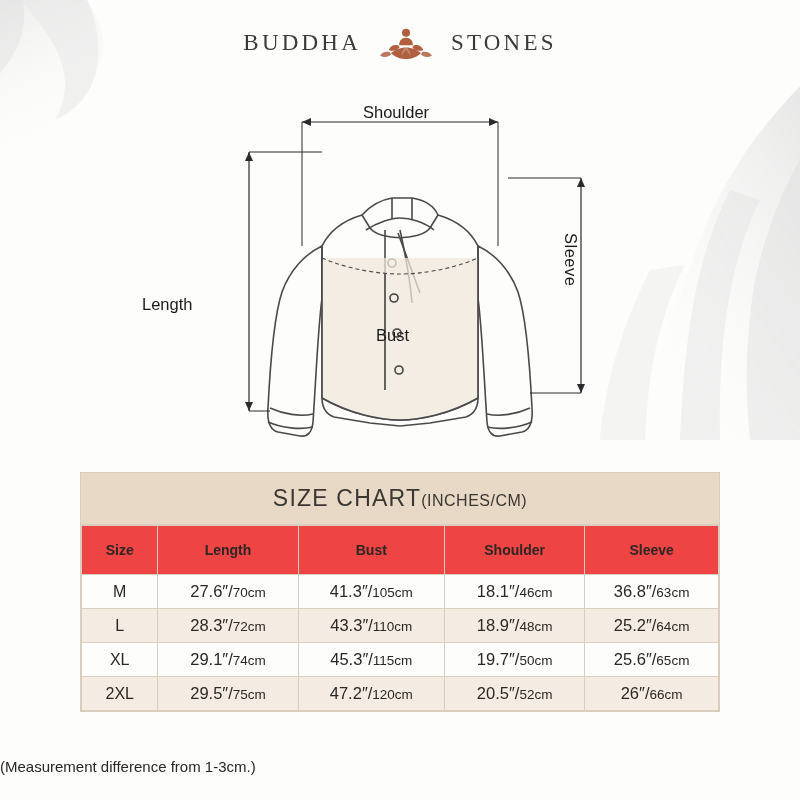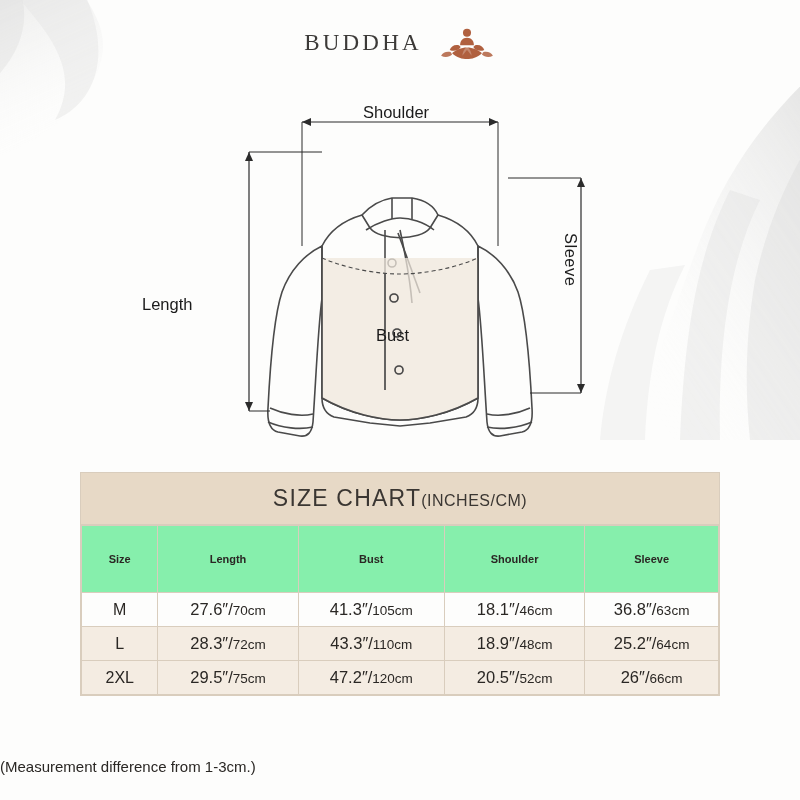--- a/index.html
+++ b/index.html
@@ -119,24 +119,24 @@
     width: 100%;
     font-family: "Liberation Sans", sans-serif;
   }
   table.size-table th,
   table.size-table td {
     border: 1px solid #d9cdbd;
     text-align: center;
     color: #2a2724;
   }
   table.size-table th {
-    font-size: 11px;
+    font-size: 14px;
     font-weight: bold;
-    padding: 27px 0;
-    background: #86efac;
+    padding: 16px 0;
+    background: #ef4444;
   }
   table.size-table td {
     font-size: 16px;
     padding: 7px 0;
   }
   table.size-table tr.alt td {
     background: #f4ece2;
   }
   table.size-table td.inch {
     font-size: 16.5px;
@@ -199,20 +199,21 @@
         <circle cx="50" cy="22" r="7"></circle>
         <path d="M50 31 C42 31 38 37 38 44 L62 44 C62 37 58 31 50 31 Z"></path>
         <path d="M36 44 C28 42 22 46 20 52 C28 56 36 52 39 47 Z"></path>
         <path d="M64 44 C72 42 78 46 80 52 C72 56 64 52 61 47 Z"></path>
         <path d="M50 48 C40 48 30 52 24 58 C32 66 42 68 50 68 C58 68 68 66 76 58 C70 52 60 48 50 48 Z"></path>
         <path d="M50 46 C45 50 42 56 42 62 C45 58 48 54 50 52 C52 54 55 58 58 62 C58 56 55 50 50 46 Z" fill="#ffffff" opacity="0.25"></path>
         <path d="M22 56 C14 54 8 57 5 62 C12 66 20 64 24 60 Z" opacity="0.85"></path>
         <path d="M78 56 C86 54 92 57 95 62 C88 66 80 64 76 60 Z" opacity="0.85"></path>
       </g>
     </svg>
+    <div class="brand-word">STONES</div>
   </div>
 
   <div class="diagram">
     <svg width="800" height="390" viewBox="0 0 800 390">
       <g fill="none" stroke="#4a4a4a" stroke-width="1.6">
 
         <path d="M322,168 C330,152 345,142 362,137 L370,150 C380,163 420,163 430,150 L438,137 C455,142 470,152 478,168
                  L478,320 C478,330 474,336 466,339
                  L430,345 L400,348 L370,345 L334,339 C326,336 322,330 322,320 Z"></path>
 
@@ -315,20 +316,27 @@
           <td class="inch"><span>18.1″/</span><span class="unit">46cm</span></td>
           <td class="inch"><span>36.8″/</span><span class="unit">63cm</span></td>
         </tr>
         <tr class="alt">
           <td>L</td>
           <td class="inch"><span>28.3″/</span><span class="unit">72cm</span></td>
           <td class="inch"><span>43.3″/</span><span class="unit">110cm</span></td>
           <td class="inch"><span>18.9″/</span><span class="unit">48cm</span></td>
           <td class="inch"><span>25.2″/</span><span class="unit">64cm</span></td>
         </tr>
+        <tr>
+          <td>XL</td>
+          <td class="inch"><span>29.1″/</span><span class="unit">74cm</span></td>
+          <td class="inch"><span>45.3″/</span><span class="unit">115cm</span></td>
+          <td class="inch"><span>19.7″/</span><span class="unit">50cm</span></td>
+          <td class="inch"><span>25.6″/</span><span class="unit">65cm</span></td>
+        </tr>
         <tr class="alt">
           <td>2XL</td>
           <td class="inch"><span>29.5″/</span><span class="unit">75cm</span></td>
           <td class="inch"><span>47.2″/</span><span class="unit">120cm</span></td>
           <td class="inch"><span>20.5″/</span><span class="unit">52cm</span></td>
           <td class="inch"><span>26″/</span><span class="unit">66cm</span></td>
         </tr>
       </tbody>
     </table>
   </div>

